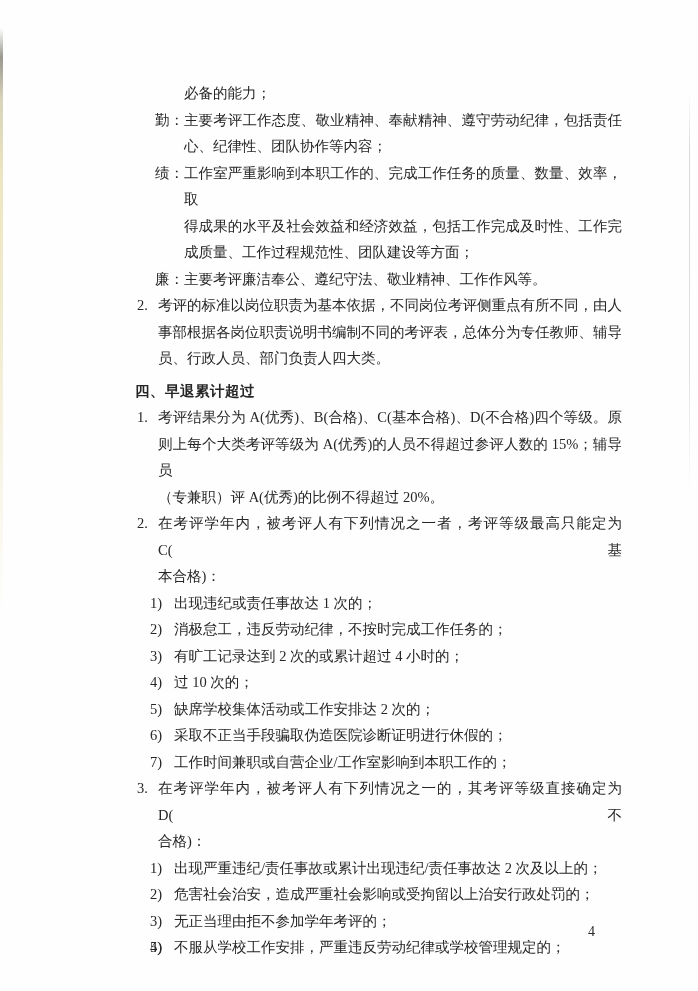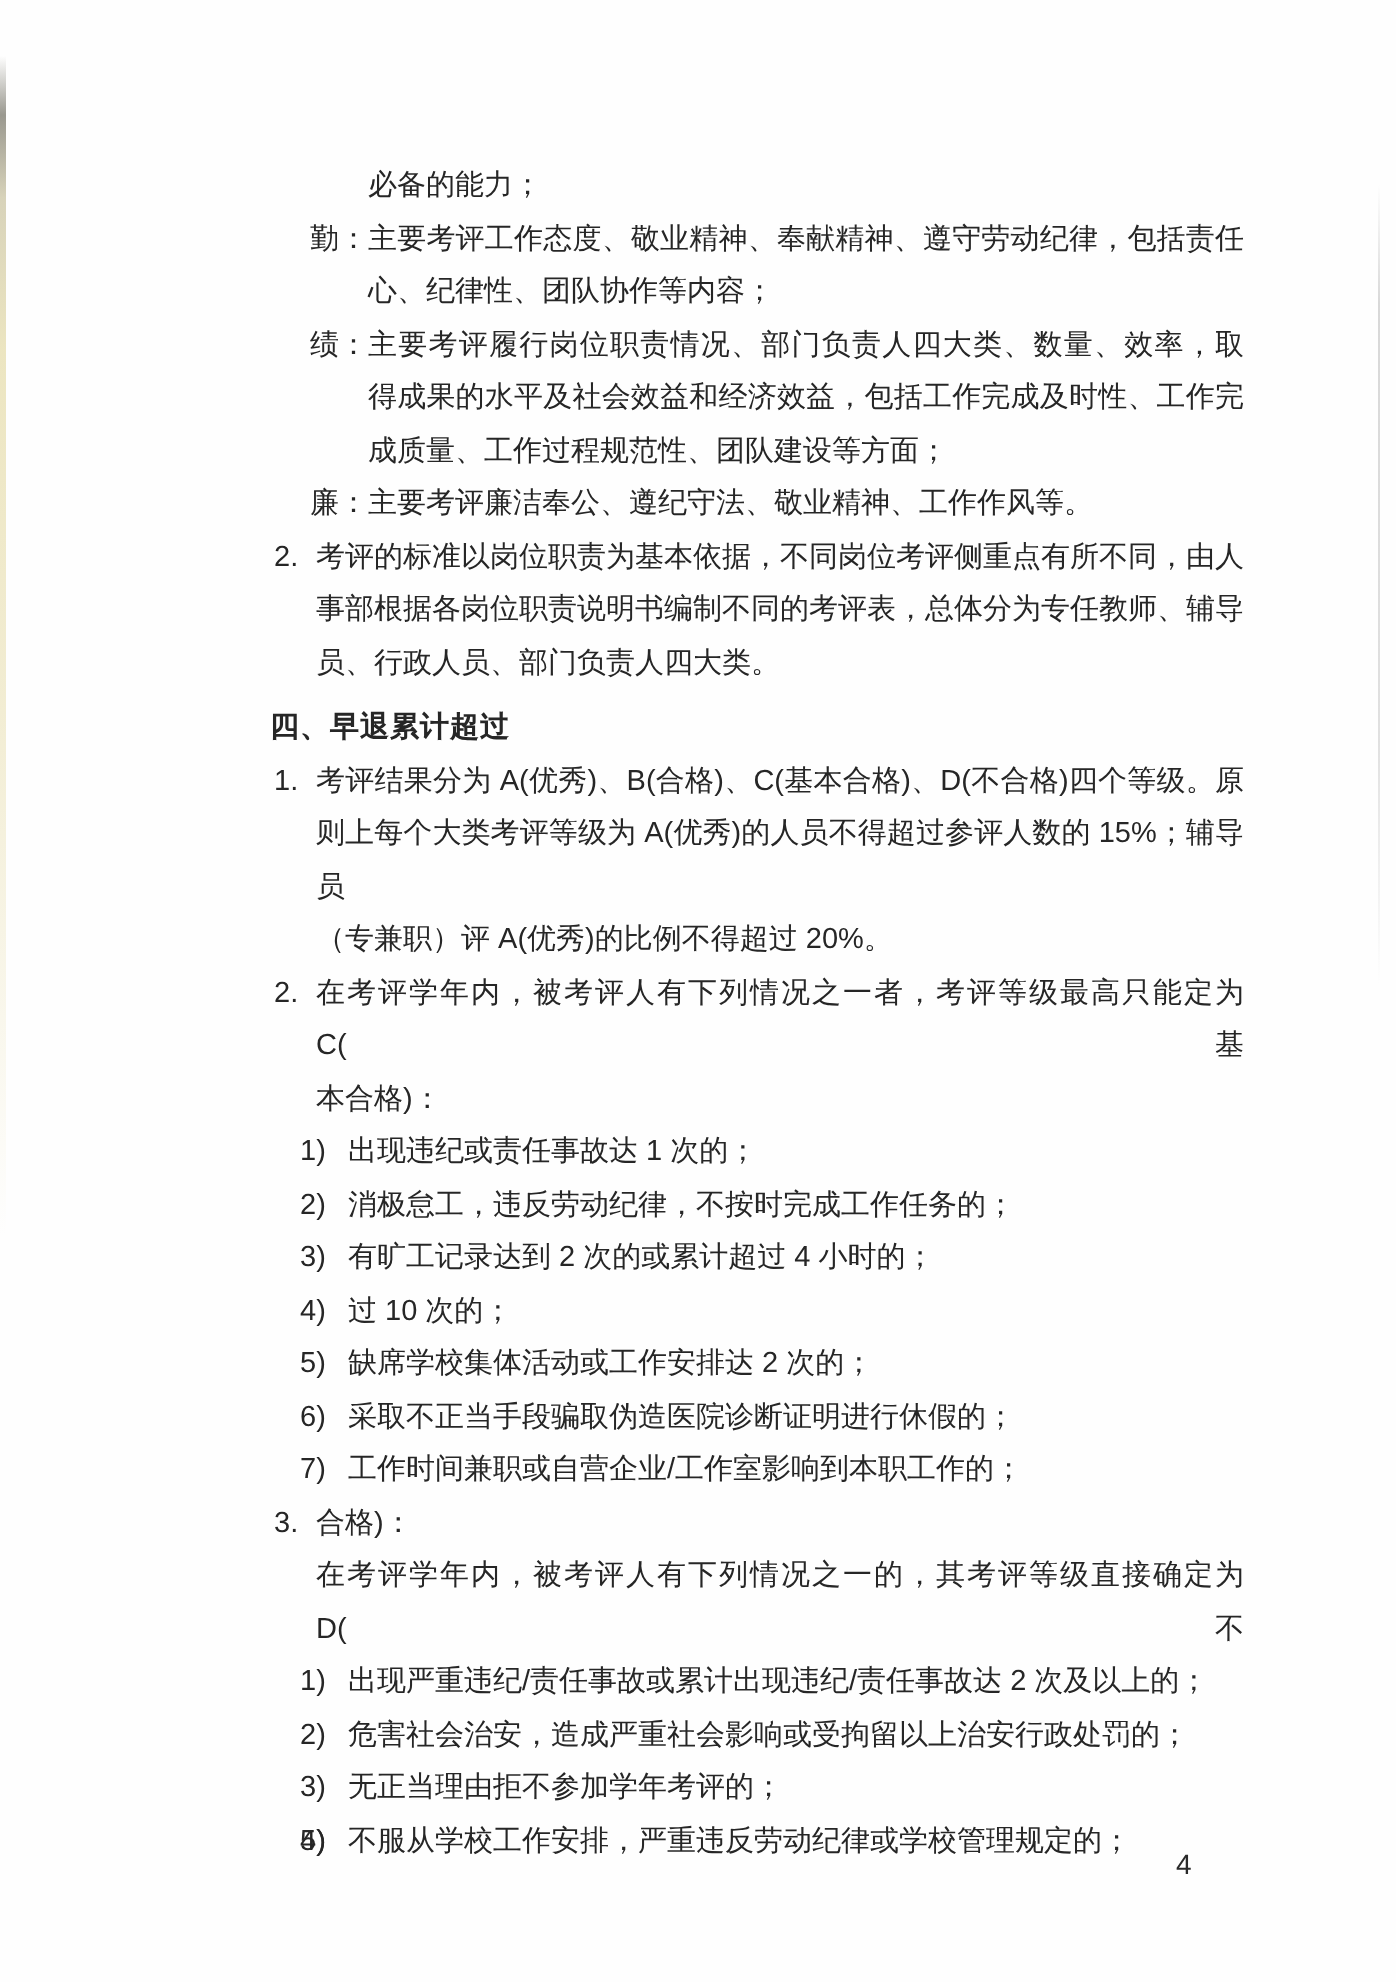--- a/index.html
+++ b/index.html
@@ -4,21 +4,21 @@
 <style>
   html, body { margin: 0; padding: 0; }
   body { background: #ffffff; }
   .page {
     position: relative;
     width: 698px;
     height: 991px;
     background: #fefefee8;
     background-color: #fefefe;
     overflow: hidden;
-    font-family: Liberation Sans, sans-serif;
+    font-family: Liberation Serif, serif;
     color: #262626;
   }
   .content {
     position: absolute;
     top: 80px;
     left: 0;
     right: 0;
     font-size: 14.5px;
     line-height: 26.5px;
   }
@@ -101,21 +101,21 @@
       <div class="block hang">
         <span class="marker">勤：</span>
         <div class="body">
           <div class="line just">主要考评工作态度、敬业精神、奉献精神、遵守劳动纪律，包括责任</div>
           <div class="line">心、纪律性、团队协作等内容；</div>
         </div>
       </div>
       <div class="block hang">
         <span class="marker">绩：</span>
         <div class="body">
-          <div class="line just">主要考评履行岗位职责情况、部门负责人四大类、数量、效率，取</div>
+          <div class="line just">工作室严重影响到本职工作的、完成工作任务的质量、数量、效率，取</div>
           <div class="line just">得成果的水平及社会效益和经济效益，包括工作完成及时性、工作完</div>
           <div class="line">成质量、工作过程规范性、团队建设等方面；</div>
         </div>
       </div>
       <div class="block hang">
         <span class="marker">廉：</span>
         <div class="body">
           <div class="line">主要考评廉洁奉公、遵纪守法、敬业精神、工作作风等。</div>
         </div>
       </div>
@@ -181,22 +181,22 @@
       </div>
       <div class="block sub">
         <span class="marker">7)</span>
         <div class="body">
           <div class="line">工作时间兼职或自营企业/工作室影响到本职工作的；</div>
         </div>
       </div>
       <div class="block item">
         <span class="marker">3.</span>
         <div class="body">
+          <div class="line just">在考评学年内，被考评人有下列情况之一的，其考评等级直接确定为 D(不</div>
           <div class="line">合格)：</div>
-          <div class="line just">在考评学年内，被考评人有下列情况之一的，其考评等级直接确定为 D(不</div>
         </div>
       </div>
       <div class="block sub">
         <span class="marker">1)</span>
         <div class="body">
           <div class="line">出现严重违纪/责任事故或累计出现违纪/责任事故达 2 次及以上的；</div>
         </div>
       </div>
       <div class="block sub">
         <span class="marker">2)</span>

